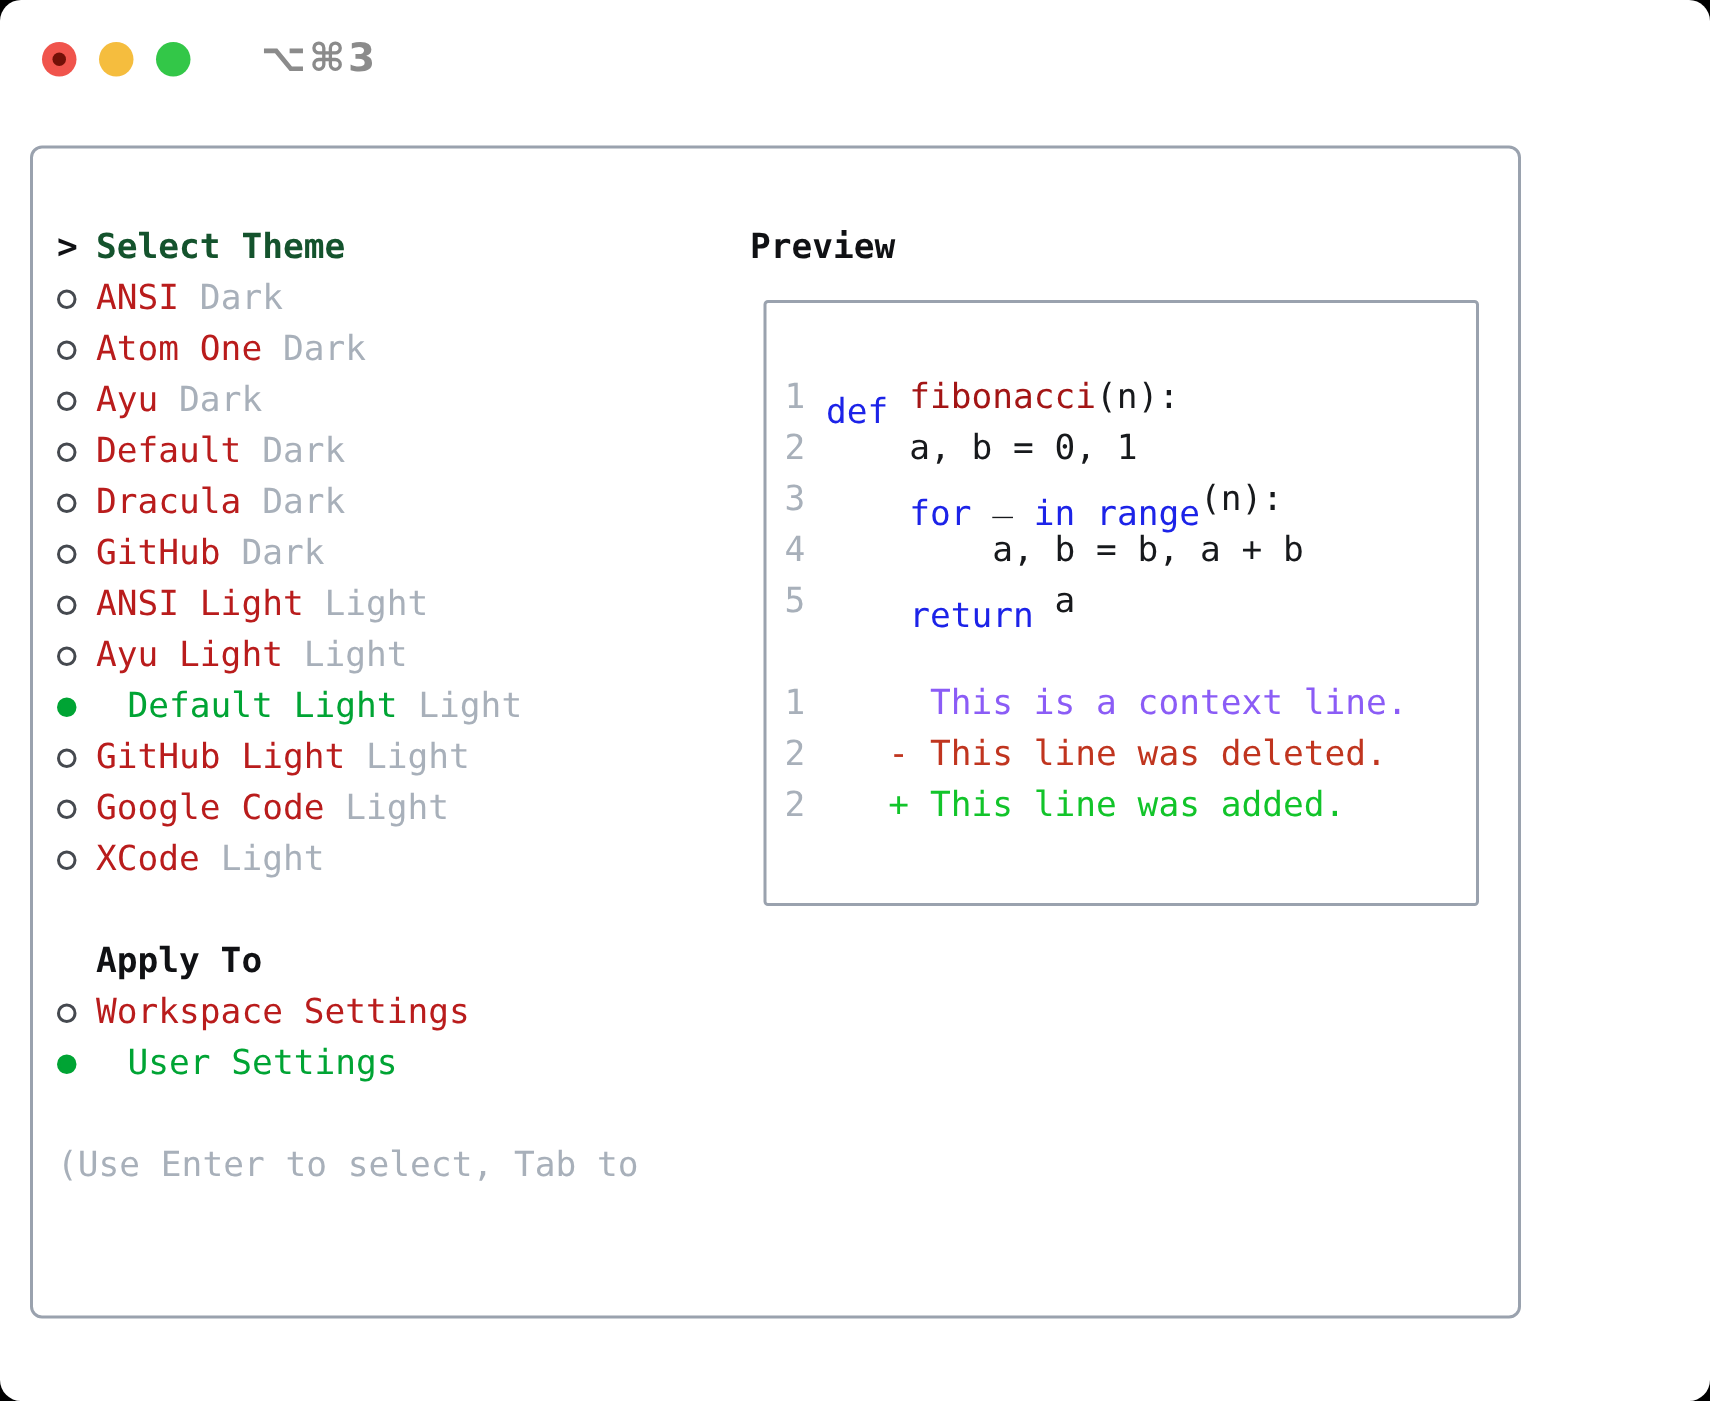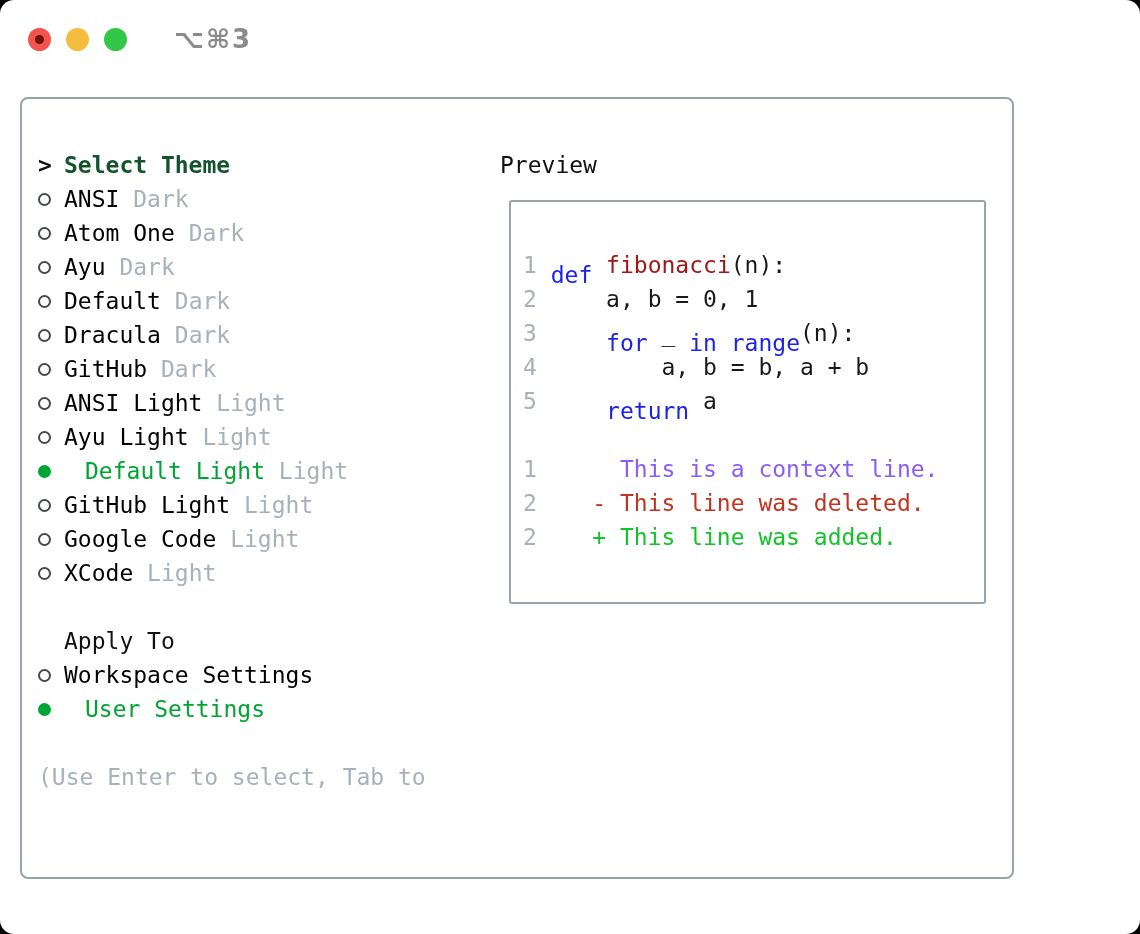--- a/index.html
+++ b/index.html
@@ -26,29 +26,29 @@
     box-sizing:border-box;background:#fff;
   }
   
   .left-col{position:absolute;left:16px;top:49px;font-size:23px;color:#383d44;}
   .row{height:34px;display:flex;align-items:center;white-space:pre;}
   .marker{width:26px;flex:0 0 26px;display:flex;align-items:center;}
   .prompt-char{font-weight:bold;color:#101114;}
   .radio{width:13px;height:13px;border:2px solid #45494f;border-radius:50%;box-sizing:border-box;}
   .radio.selected{background:var(--accent-green,#00a434);border-color:var(--accent-green,#00a434);}
   .header-label{font-weight:bold;color:#14532d;}
-  .apply-label{color:#101114;}
-  .item-name{color:#000000;}
+  .apply-label{color:#101114;font-weight:bold;}
+  .item-name{color:#b91c1c;}
   .item-name.selected{color:var(--accent-green,#00a434);margin-left:21px;}
   .variant{color:var(--muted-gray,#a8b0ba);}
   .help-row{color:var(--muted-gray,#a8b0ba);}
   
   .preview-title{
     position:absolute;left:478px;top:49px;height:34px;display:flex;align-items:center;
-    font-weight:normal;font-size:23px;color:#101114;
+    font-weight:bold;font-size:23px;color:#101114;
   }
   .preview-box{
     position:absolute;left:487px;top:101px;width:477px;height:404px;
     border:2px solid var(--panel-border,#9aa2ae);border-radius:3px;box-sizing:border-box;
     background:#fff;overflow:hidden;
   }
   .code{position:absolute;left:12px;top:46px;font-size:23px;}
   .code-line{height:34px;display:flex;align-items:center;white-space:pre;}
   .seg-line-number{color:var(--muted-gray,#a8b0ba);}
   .seg-keyword{color:var(--keyword-blue,#1c23e8);margin-top:20px;}

